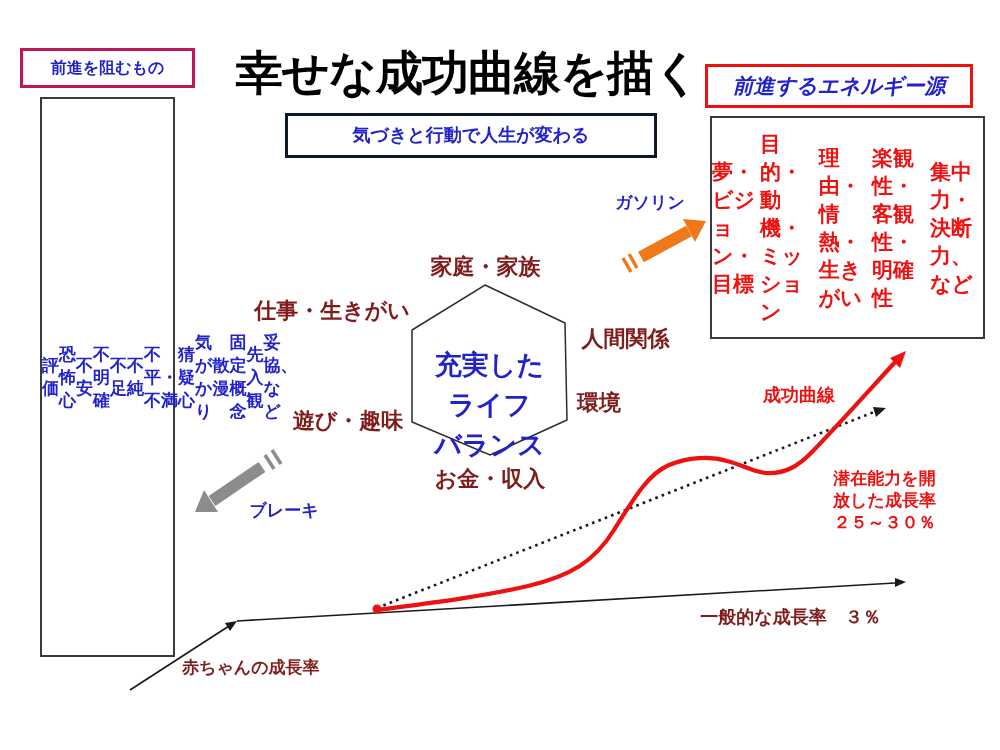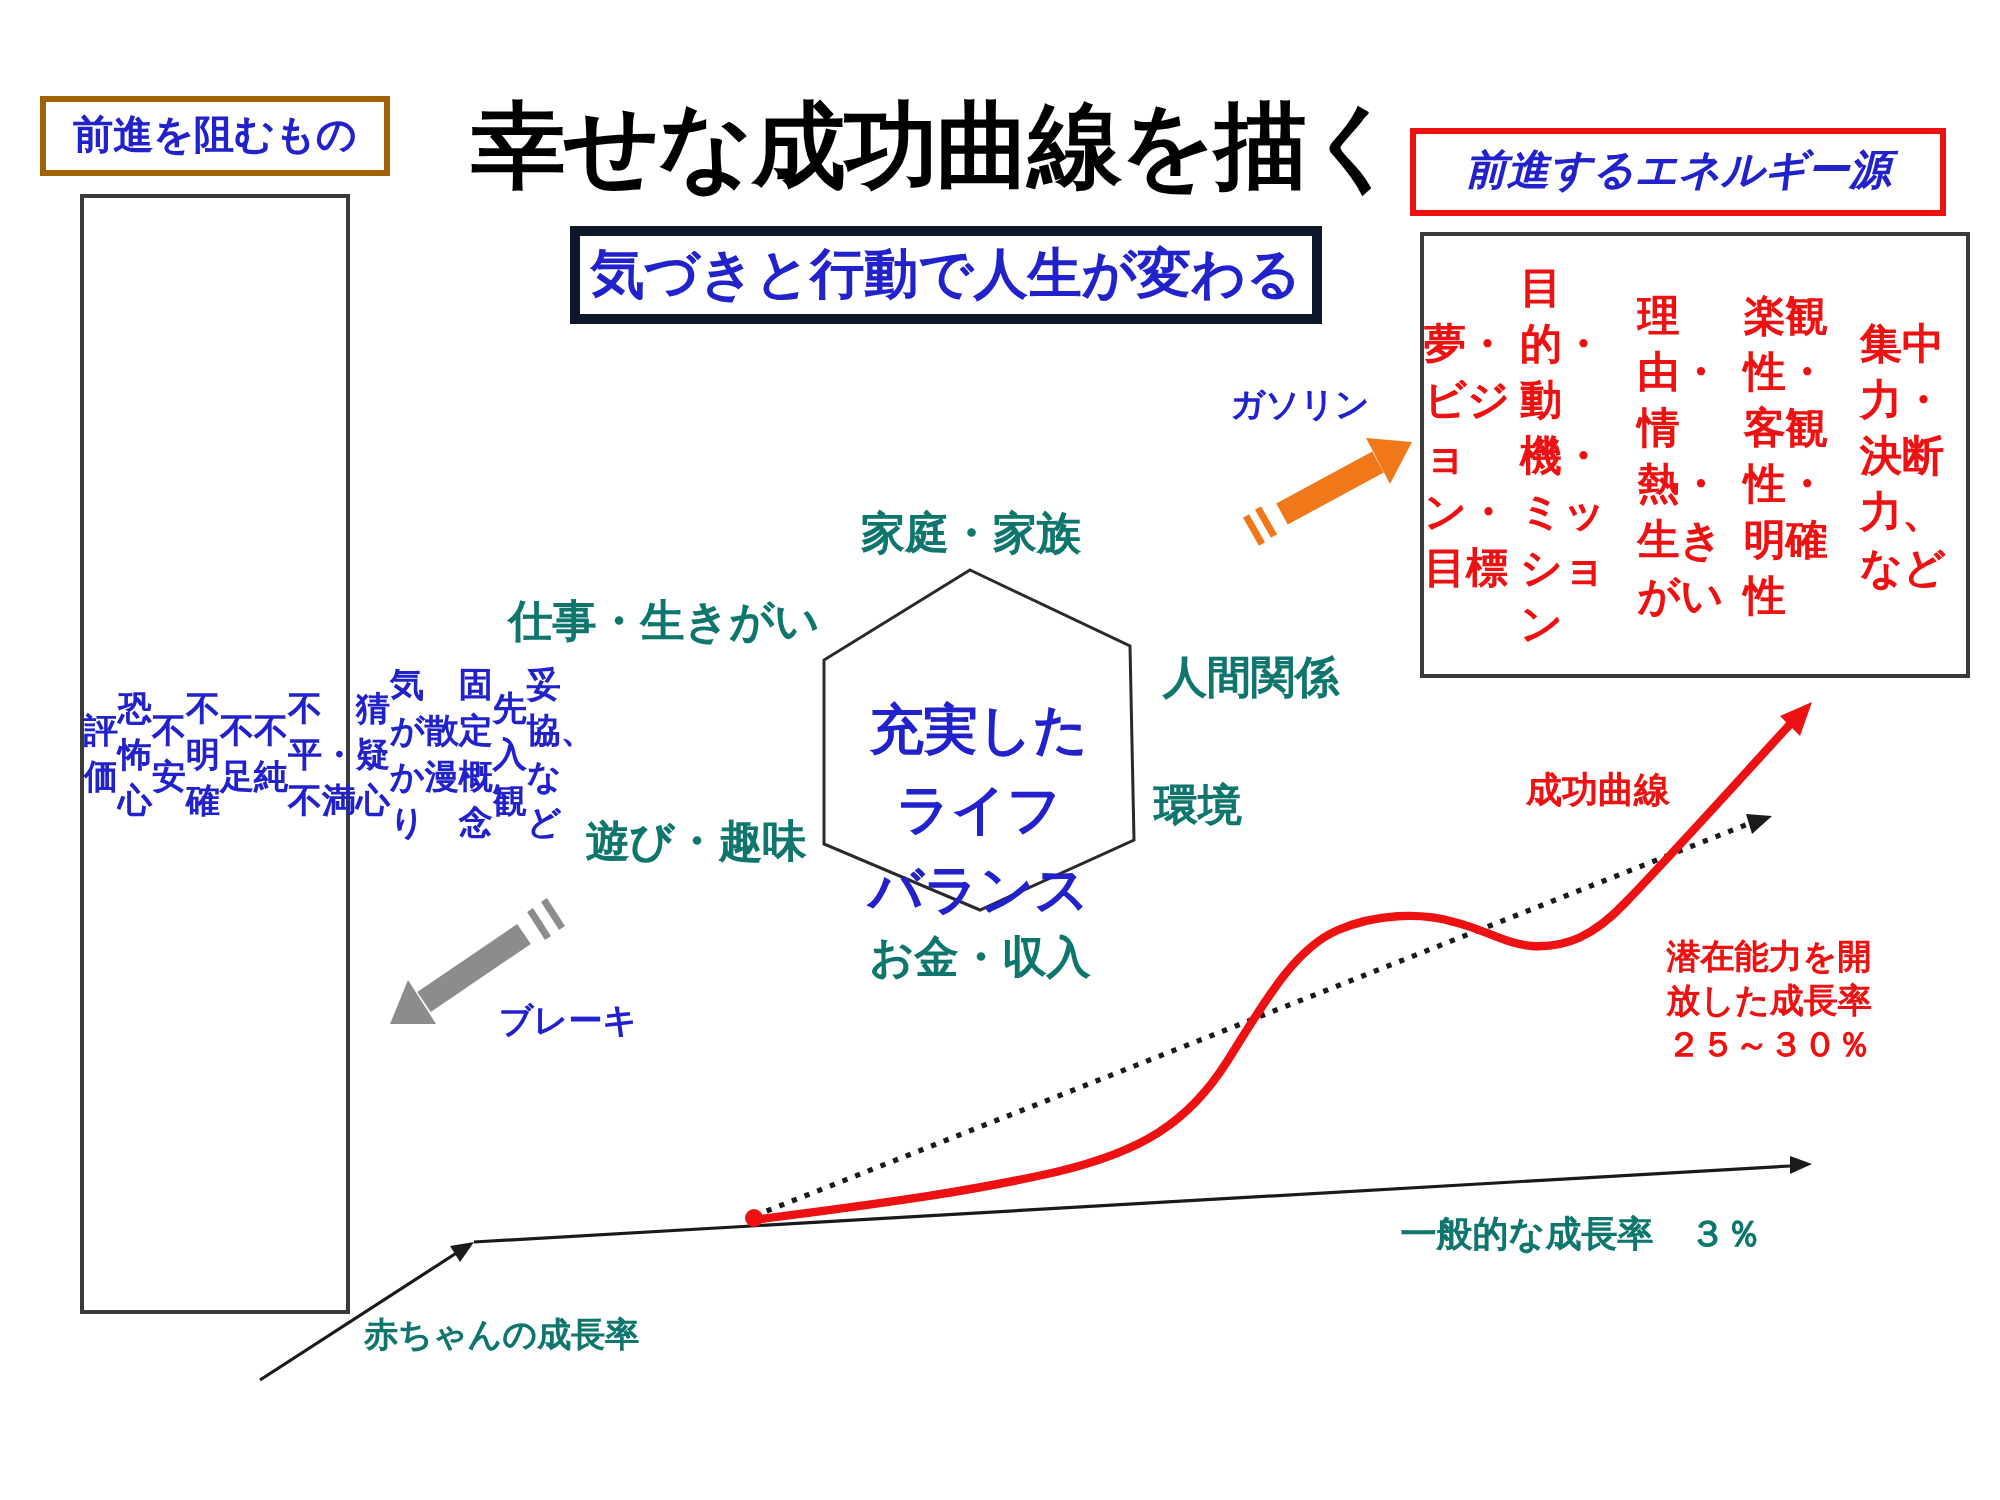--- a/index.html
+++ b/index.html
@@ -3,30 +3,30 @@
 <meta charset="utf-8">
 <style>
   html,body{margin:0;padding:0;background:#fff;}
   body{width:1000px;height:750px;overflow:hidden;
        font-family:"Liberation Sans","DejaVu Sans",sans-serif;}
   .canvas{position:relative;width:1000px;height:750px;background:#fff;}
   .abs{position:absolute;}
   .b{font-weight:bold;}
   .blue{color:#2222CC;}
   .red{color:#EE1111;}
-  .blk{color:#0f766e;}
+  .blk{color:#7f1d1d;}
   .ctr{text-align:center;}
   svg.layer{position:absolute;left:0;top:0;width:1000px;height:750px;}
 
   .title{left:222px;top:42px;width:492px;height:62px;font-size:47px;font-weight:900;
          color:#000000;letter-spacing:-1px;line-height:62px;}
-  .subtitle-box{left:285px;top:113px;width:366px;height:39px;border:5px solid #0f172a;
-         font-size:27px;line-height:39px;}
-  .blockers-header{left:20px;top:48px;width:169px;height:34px;border:3px solid #a16207;
-         font-size:20px;line-height:34px;}
+  .subtitle-box{left:285px;top:113px;width:366px;height:39px;border:3px solid #0f172a;
+         font-size:18px;line-height:39px;}
+  .blockers-header{left:20px;top:48px;width:169px;height:34px;border:3px solid #be185d;
+         font-size:16px;line-height:34px;}
   .blockers-box{left:40px;top:97px;width:131px;height:556px;border:2px solid #3a3a3a;
          display:flex;justify-content:space-around;align-items:center;
          font-size:17px;}
   .energy-header{left:705px;top:64px;width:262px;height:38px;border:3px solid #EE1111;
          font-size:21px;line-height:38px;font-style:italic;}
   .energy-box{left:710px;top:116px;width:271px;height:219px;border:2px solid #3a3a3a;
          display:flex;flex-direction:row;justify-content:space-around;align-items:center;
          font-size:21px;}
   .hexlabel{font-size:22px;}
   .hex-center{left:412px;top:322px;width:155px;font-size:27px;line-height:40px;margin-top:23px;}

